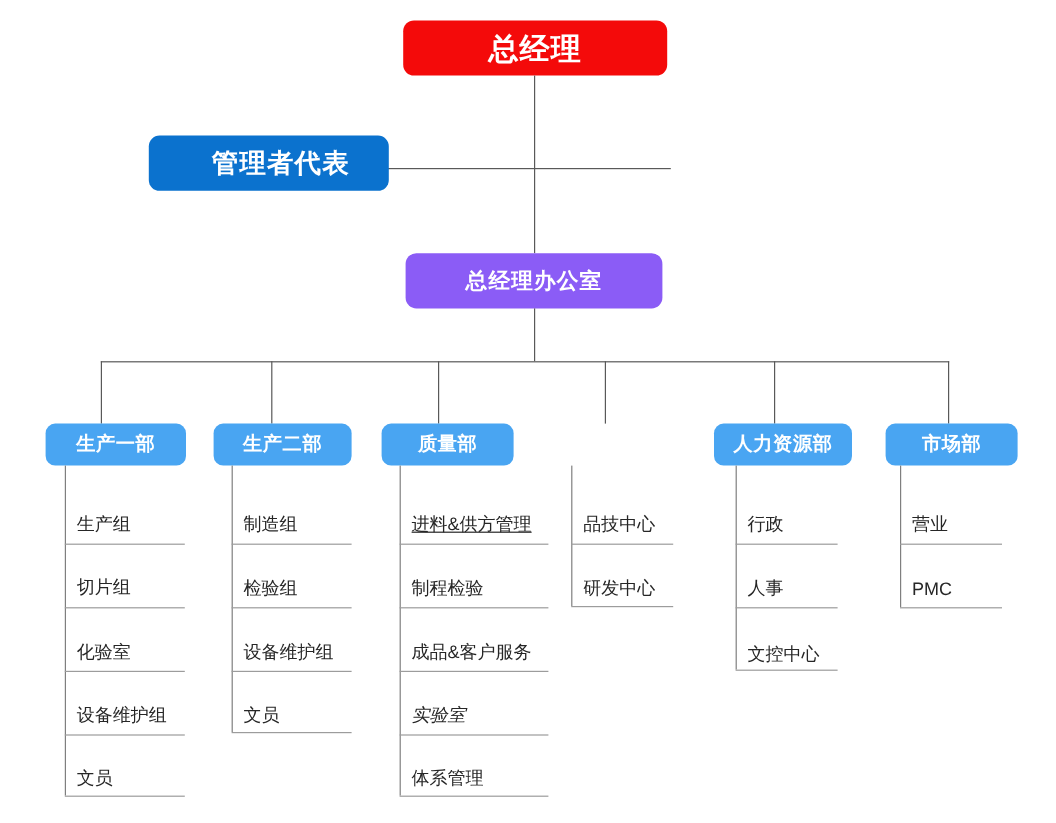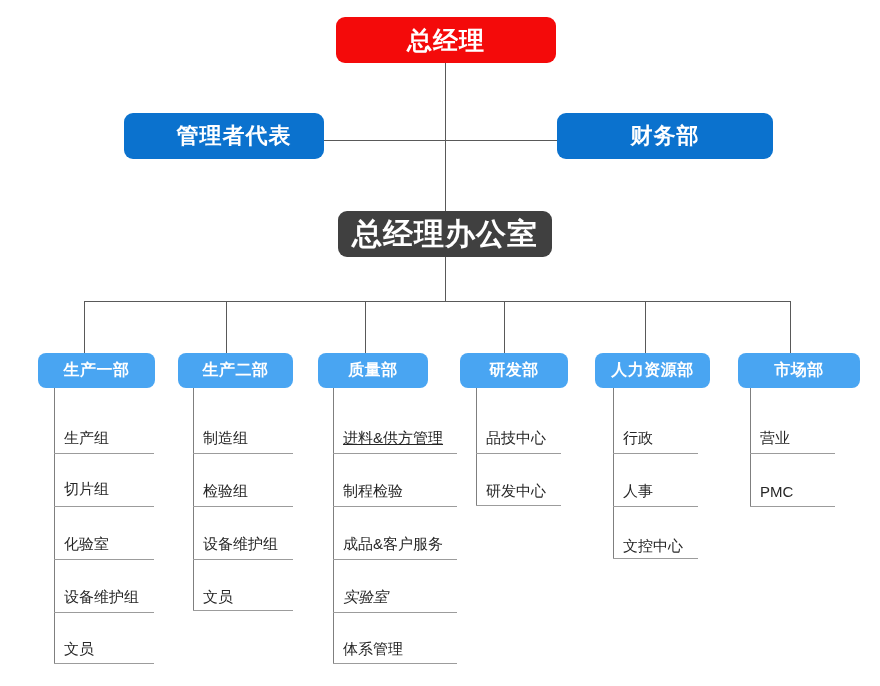--- a/index.html
+++ b/index.html
@@ -54,23 +54,23 @@
     background: #f40a0a;
     border-radius: 9px;
     font-size: 25px;
   }
   .node-side {
     background: #0b72ce;
     border-radius: 9px;
     font-size: 22px;
   }
   .node-office {
-    background: #404040;
+    background: #8b5cf6;
     border-radius: 9px;
-    font-size: 30px;
+    font-size: 18px;
   }
   .node-dept {
     background: #49a5f2;
     border-radius: 8px;
     font-size: 16px;
     letter-spacing: 0.5px;
   }
 
   
   .leaf {
@@ -87,41 +87,39 @@
 <div id="chart-root">
 
   <div class="node node-top" style="left:336px; top:17px; width:220px; height:46px;">总经理</div>
 
   <div class="line vline" style="left:445px; top:63px; height:148px;"></div>
 
   <div class="line hline" style="left:323px; top:140px; width:236px;"></div>
 
   <div class="node node-side" style="left:124px; top:113px; width:200px; height:46px;padding-left:20px;">管理者代表</div>
 
-  <div class="node node-side" style="left:557px; top:113px; width:216px; height:46px;">财务部</div>
 
   <div class="node node-office" style="left:338px; top:211px; width:214px; height:46px;">总经理办公室</div>
 
   <div class="line vline" style="left:445px; top:257px; height:44px;"></div>
 
   <div class="line hline" style="left:84px; top:301px; width:707px;"></div>
 
   <div class="line vline" style="left:84px; top:301px; height:52px;"></div>
   <div class="line vline" style="left:226px; top:301px; height:52px;"></div>
   <div class="line vline" style="left:365px; top:301px; height:52px;"></div>
   <div class="line vline" style="left:504px; top:301px; height:52px;"></div>
   <div class="line vline" style="left:645px; top:301px; height:52px;"></div>
   <div class="line vline" style="left:790px; top:301px; height:52px;"></div>
 
   <div class="node node-dept" style="left:178px; top:353px; width:115px; height:35px;">生产二部</div>
   <div class="node node-dept" style="left:38px; top:353px; width:117px; height:35px;">生产一部</div>
   <div class="node node-dept" style="left:318px; top:353px; width:110px; height:35px;">质量部</div>
-  <div class="node node-dept" style="left:460px; top:353px; width:108px; height:35px;">研发部</div>
   <div class="node node-dept" style="left:595px; top:353px; width:115px; height:35px;">人力资源部</div>
-  <div class="node node-dept" style="left:738px; top:353px; width:122px; height:35px;">市场部</div>
+  <div class="node node-dept" style="left:738px; top:353px; width:110px; height:35px;">市场部</div>
 
   <div class="spine" style="left:54px; top:388px; height:275px;"></div>
   <div class="leaf" style="left:64px; top:430px;">生产组</div>
   <div class="underline" style="left:54px; top:453px; width:100px;"></div>
   <div class="leaf" style="left:64px; top:483px;font-family:Liberation Mono, monospace;">切片组</div>
   <div class="underline" style="left:54px; top:506px; width:100px;"></div>
   <div class="leaf" style="left:64px; top:536px;">化验室</div>
   <div class="underline" style="left:54px; top:559px; width:100px;"></div>
   <div class="leaf" style="left:64px; top:589px;">设备维护组</div>
   <div class="underline" style="left:54px; top:612px; width:100px;"></div>

